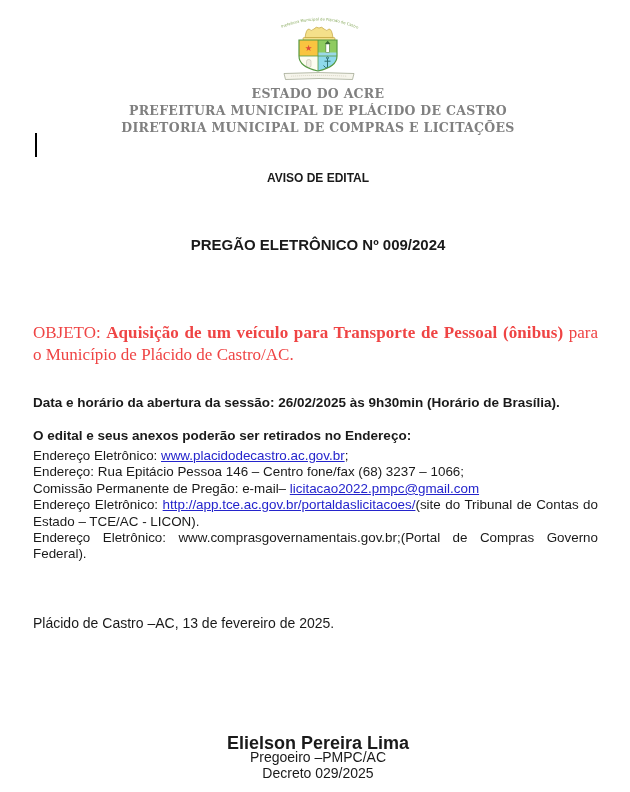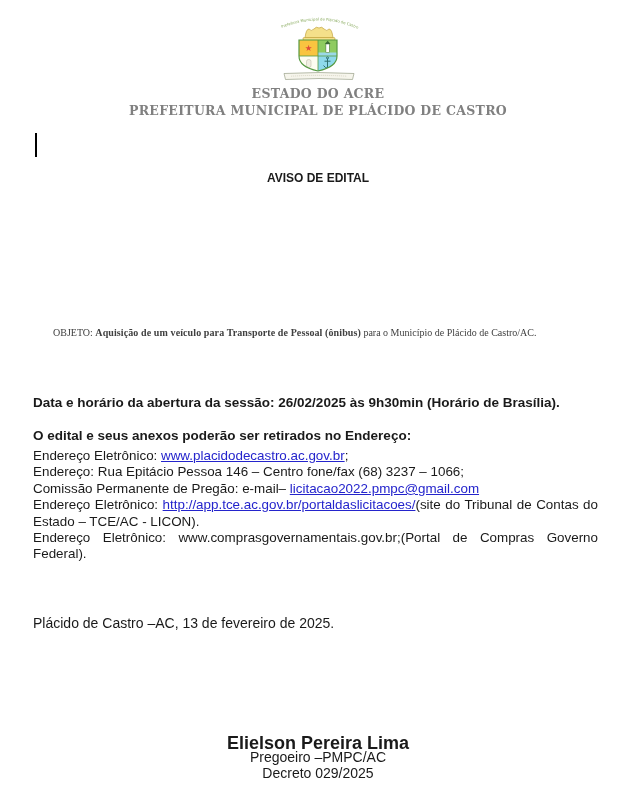--- a/index.html
+++ b/index.html
@@ -23,22 +23,22 @@
   .cursor { position:absolute; left:35px; top:133px; width:1.5px; height:24px; background:#000; }
 
   
   .doc-title { top:171px; font-weight:bold; font-size:12px; }
   .pregao    { top:236px; font-weight:bold; font-size:15px; }
   .processo  { top:260px; font-weight:bold; font-size:15px; }
 
   
   .block { position:absolute; left:33px; width:565px; }
   .objeto {
-    top:322px; font-family:"Liberation Serif", serif; font-size:10px;
-    line-height:22px; text-align:justify; color:#404040;margin-left:20px;
+    top:322px; font-family:"Liberation Serif", serif; font-size:17px;
+    line-height:22px; text-align:justify; color:#ef4444;
   }
   .objeto b { letter-spacing:0.1px; }
   .session   { top:395px; font-weight:bold; font-size:13.5px; }
   .retrieval { top:428px; font-weight:bold; font-size:13.5px; }
   .addresses { top:448px; font-size:13.4px; line-height:16.4px; }
   .addr-justify { text-align:justify; }
   a.link { color:var(--link); text-decoration:underline; cursor:pointer; }
   .date-line { top:615px; font-size:14px; }
 
   
@@ -100,25 +100,27 @@
     <path d="M23,24 H61 V40 Q61,51 42,55 Q23,51 23,40 Z" fill="none" style="stroke:var(--crest_border)" stroke-width="1.2"></path>
 
     <g>
       <path d="M8,57.5 Q43,55.5 78,57.5 L76.5,63.5 Q43,61.5 9.5,63.5 Z" style="fill:var(--crest_banner);stroke:var(--crest_banner_stroke)" stroke-width="0.7"></path>
       <path d="M15,60.2 Q43,58.5 71,60.2" fill="none" stroke="#c8c5b0" stroke-width="0.6" stroke-dasharray="1.2,0.8"></path>
     </g>
   </svg>
 
   <div class="centered hdr-line hdr-1">ESTADO DO ACRE</div>
   <div class="centered hdr-line hdr-2">PREFEITURA MUNICIPAL DE PLÁCIDO DE CASTRO</div>
+  <div class="centered hdr-line hdr-3">DIRETORIA MUNICIPAL DE COMPRAS E LICITAÇÕES</div>
 
   <div class="cursor"></div>
 
   <div class="centered doc-title">AVISO DE EDITAL</div>
 
+  <div class="centered pregao">PREGÃO ELETRÔNICO Nº 009/2024</div>
 
   <div class="block objeto"><span>OBJETO: </span><b>Aquisição de um veículo para Transporte de Pessoal (ônibus)</b><span> para o Município de Plácido de Castro/AC.</span></div>
 
   <div class="block session">Data e horário da abertura da sessão: 26/02/2025 às 9h30min (Horário de Brasília).</div>
 
   <div class="block retrieval">O edital e seus anexos poderão ser retirados no Endereço:</div>
 
   <div class="block addresses">
     <div><span>Endereço Eletrônico: </span><a class="link">www.placidodecastro.ac.gov.br</a><span>;</span></div>
     <div><span>Endereço: Rua Epitácio Pessoa 146 – Centro fone/fax (68) 3237 – 1066;</span></div>

